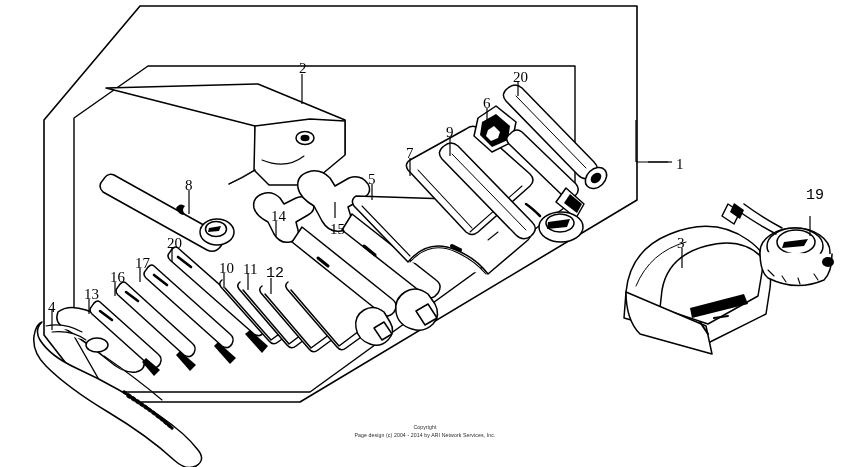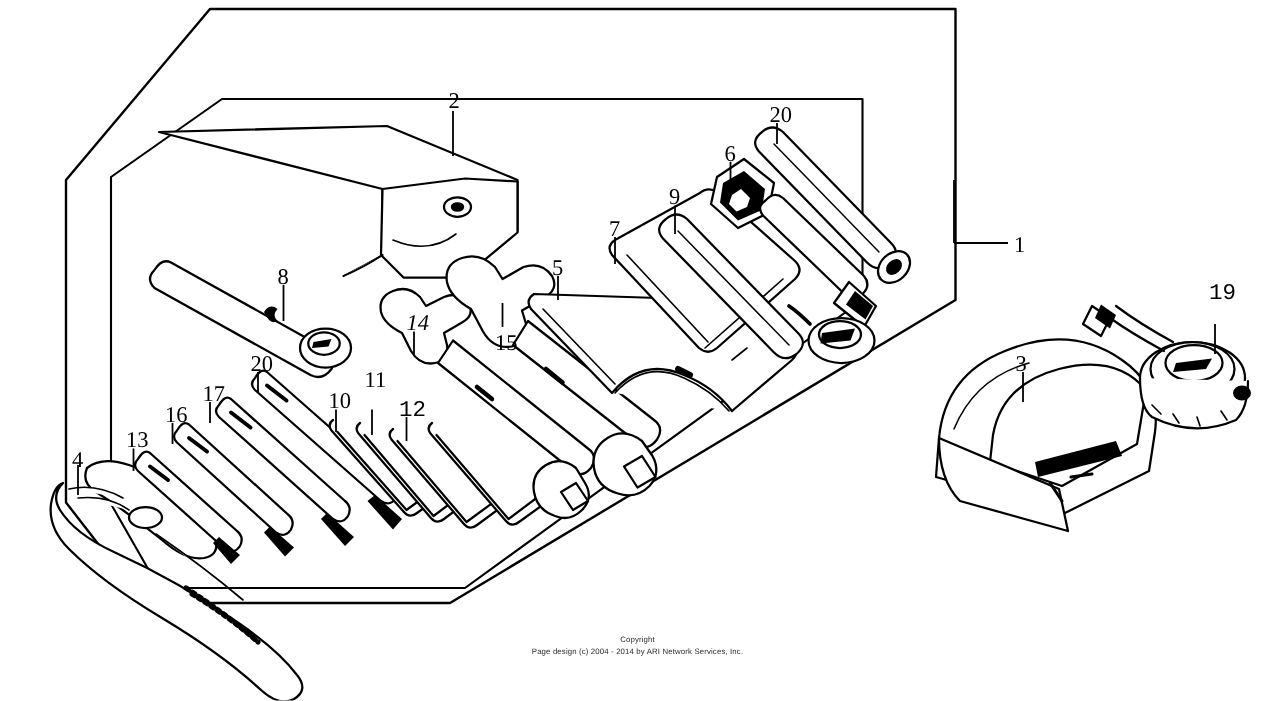--- a/index.html
+++ b/index.html
@@ -190,24 +190,24 @@
   <div class="callout" style="left:676px;top:157px;">1</div>
   <div class="callout" style="left:299px;top:61px;">2</div>
   <div class="callout" style="left:677px;top:236px;">3</div>
   <div class="callout" style="left:48px;top:300px;">4</div>
   <div class="callout" style="left:368px;top:172px;">5</div>
   <div class="callout" style="left:483px;top:96px;">6</div>
   <div class="callout" style="left:406px;top:146px;">7</div>
   <div class="callout" style="left:185px;top:178px;">8</div>
   <div class="callout" style="left:446px;top:125px;">9</div>
   <div class="callout" style="left:219px;top:261px;">10</div>
-  <div class="callout" style="left:243px;top:247px;">11</div>
+  <div class="callout" style="left:243px;top:262px;">11</div>
   <div class="callout" style="left:266px;top:266px;font-family:Liberation Mono, monospace;">12</div>
   <div class="callout" style="left:84px;top:287px;">13</div>
-  <div class="callout" style="left:271px;top:209px;font-style:italic;">14</div>
+  <div class="callout" style="left:271px;top:209px;">14</div>
   <div class="callout" style="left:330px;top:190px;margin-top:32px;">15</div>
   <div class="callout" style="left:110px;top:270px;text-align:right;">16</div>
   <div class="callout" style="left:135px;top:256px;">17</div>
   <div class="callout" style="left:167px;top:236px;">20</div>
   <div class="callout" style="left:806px;top:188px;font-family:Liberation Mono, monospace;">19</div>
   <div class="callout" style="left:513px;top:70px;text-align:right;">20</div>
 
   <div id="copyright">
     <div>Copyright</div>
     <div>Page design (c) 2004 - 2014 by ARI Network Services, Inc.</div>

